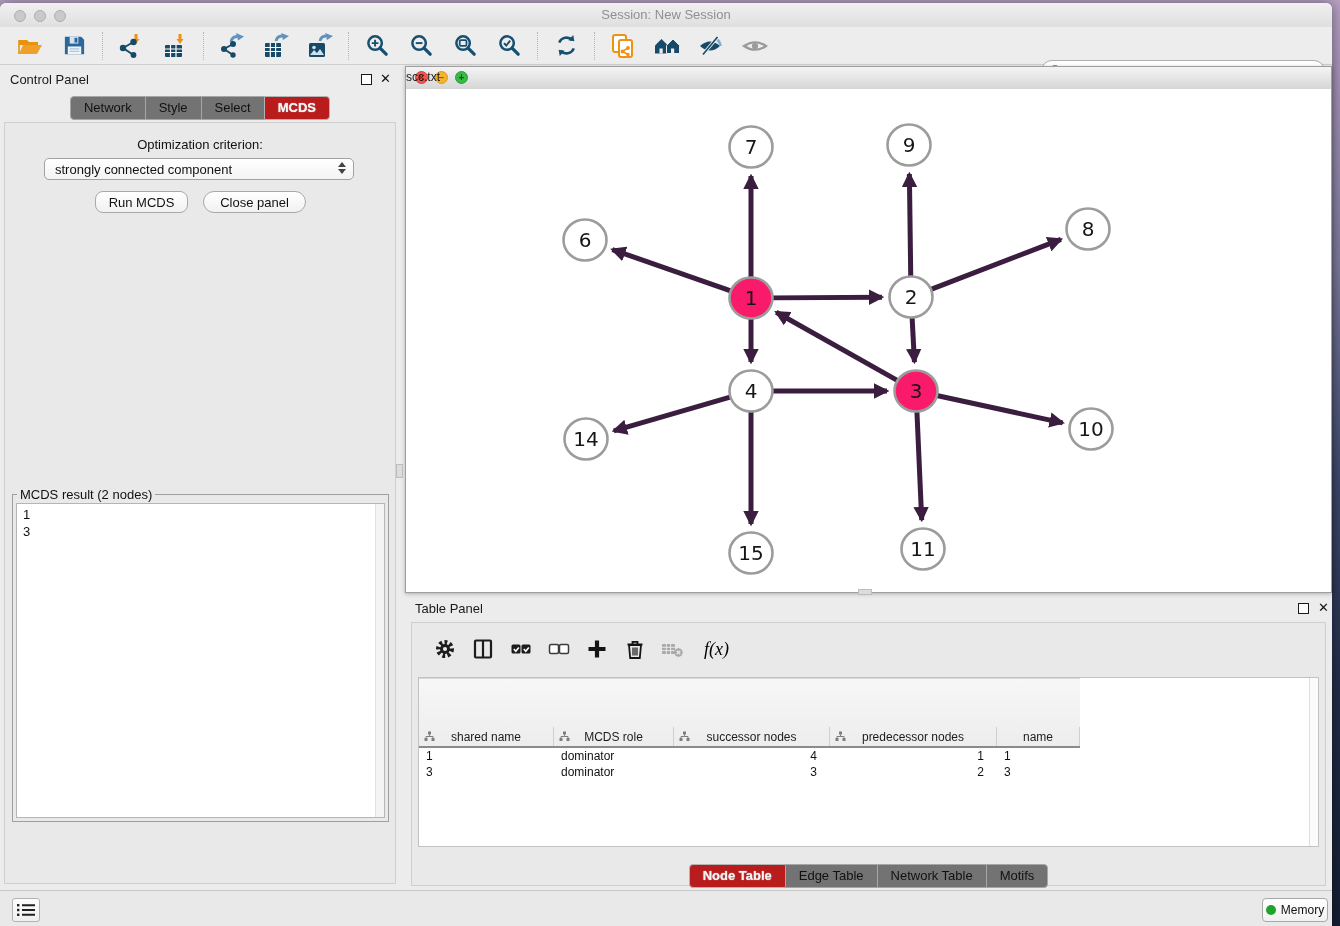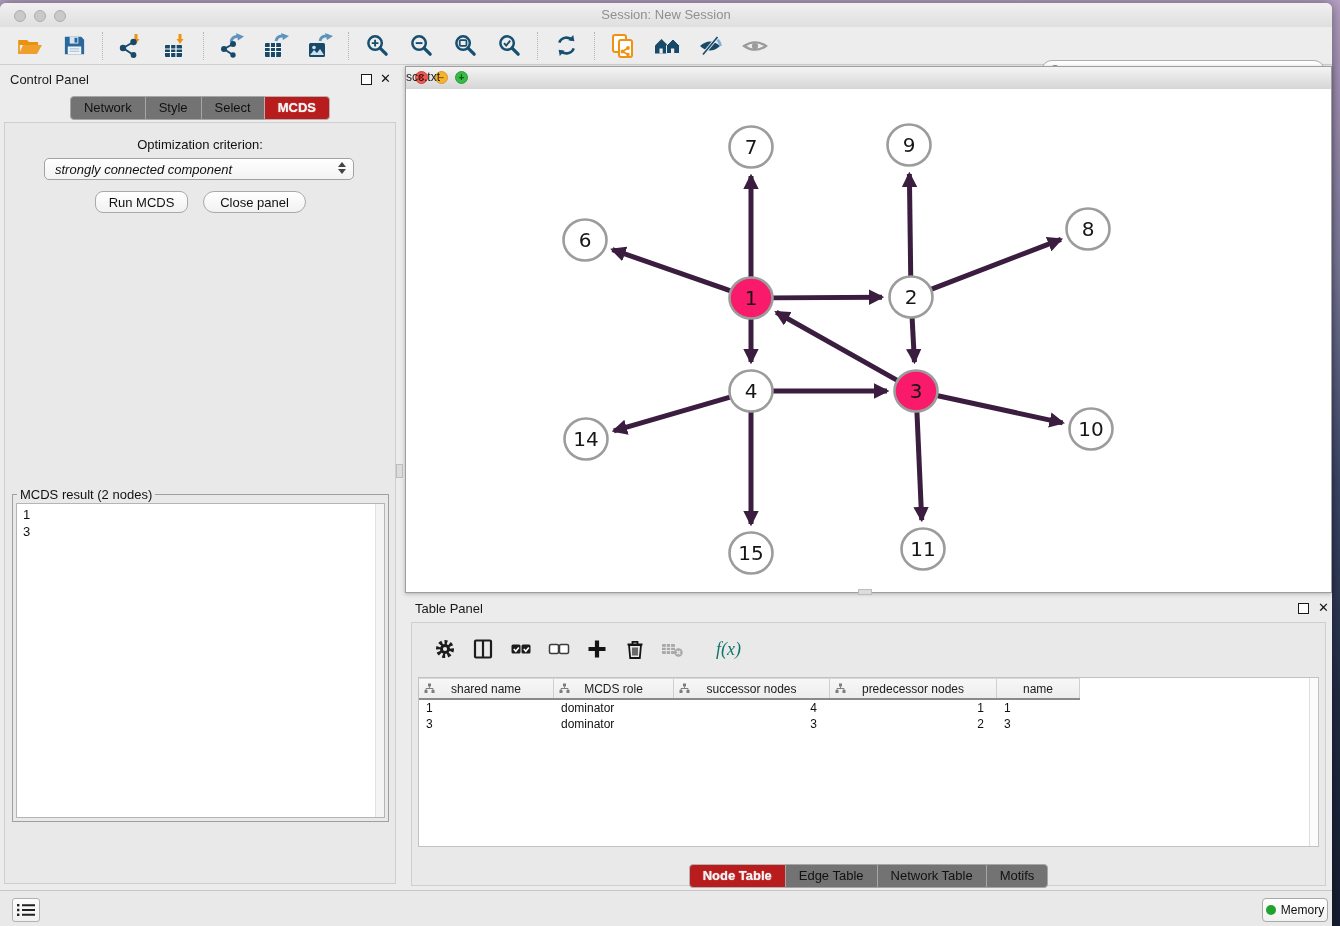--- a/index.html
+++ b/index.html
@@ -33,21 +33,21 @@
   .inset-panel{background:#e9e9e9;border:1px solid #cfcfcf;box-sizing:border-box;}
   .mac-btn{background:linear-gradient(#ffffff,#f1f1f1);border:1px solid #a9a9a9;border-radius:5px;font-size:13px;color:#111;display:flex;align-items:center;justify-content:center;box-sizing:border-box;}
   
   .cp-header{left:0;top:65px;width:400px;height:28px;}
   .cp-title{position:absolute;left:10px;top:7px;}
   .cp-float{position:absolute;left:361px;top:9px;}
   .cp-close{position:absolute;left:380px;top:9px;}
   .cp-tabs{left:0;top:96px;width:400px;}
   .cp-body{left:4px;top:122px;width:392px;height:762px;}
   .opt-label{left:0;top:137px;width:400px;text-align:center;font-size:13px;color:#111;}
-  .select-box{left:44px;top:158px;width:310px;height:22px;background:linear-gradient(#ffffff,#f3f3f3);border:1px solid #a2a2a2;border-radius:5px;display:flex;align-items:center;box-sizing:border-box;padding-left:10px;font-size:13px;color:#111;font-style:italic;}
+  .select-box{left:44px;top:158px;width:310px;height:22px;background:linear-gradient(#ffffff,#f3f3f3);border:1px solid #a2a2a2;border-radius:5px;display:flex;align-items:center;box-sizing:border-box;padding-left:10px;font-size:13px;color:#111;}
   .select-arrows{position:absolute;right:7px;top:3px;display:flex;flex-direction:column;align-items:center;gap:2px;}
   .select-arrows i{display:block;width:0;height:0;border-left:4px solid transparent;border-right:4px solid transparent;}
   .select-arrows i.up{border-bottom:5px solid #444;}
   .select-arrows i.down{border-top:5px solid #444;}
   .run-btn{left:95px;top:191px;width:93px;height:22px;border-radius:8px;}
   .closep-btn{left:203px;top:191px;width:103px;height:22px;border-radius:11px;}
   .result-fieldset{left:12px;top:494px;width:377px;height:328px;border:1px solid #9f9f9f;box-sizing:border-box;}
   .result-legend{position:absolute;left:4px;top:-8px;background:#e9e9e9;padding:0 3px;font-size:13px;color:#111;}
   .result-box{position:absolute;left:3px;top:8px;right:3px;bottom:3px;background:#fff;border:1px solid #b5b5b5;}
   .result-text{position:absolute;left:6px;top:2px;font-size:13px;line-height:17px;color:#111;white-space:pre;}
@@ -64,26 +64,26 @@
   .split-handle-v{left:396px;top:464px;width:7px;height:14px;background:#dcdcdc;border:1px solid #bdbdbd;box-sizing:border-box;}
   .split-handle-h{left:858px;top:589px;width:14px;height:6px;background:#dcdcdc;border:1px solid #bdbdbd;box-sizing:border-box;}
   
   .tp-header{left:405px;top:593px;width:927px;height:28px;}
   .tp-title{position:absolute;left:10px;top:8px;}
   .tp-float{position:absolute;left:893px;top:10px;}
   .tp-close{position:absolute;left:913px;top:10px;}
   .tp-body{left:411px;top:622px;width:915px;height:264px;}
   .tp-toolbar{position:absolute;left:14px;top:8px;height:36px;display:flex;align-items:center;}
   .tp-icon{width:26px;height:26px;margin:0 6px;display:flex;align-items:center;justify-content:center;}
-  .fx-label{font-family:"Liberation Serif","DejaVu Serif",serif;font-style:italic;font-size:18px;color:#0f766e;margin-left:24px;}
+  .fx-label{font-family:"Liberation Serif","DejaVu Serif",serif;font-style:italic;font-size:18px;color:#000000;margin-left:12px;}
   .table-area{position:absolute;left:6px;top:54px;width:901px;height:170px;background:#fff;border:1px solid #c2c2c2;box-sizing:border-box;overflow:hidden;}
   .table-scroll{position:absolute;right:0;top:0;width:8px;height:100%;background:#fbfbfb;border-left:1px solid #ddd;}
   .data-table{position:absolute;left:0;top:0;}
   .t-head{display:grid;grid-template-columns:135px 120px 156px 167px 83px;background:linear-gradient(#f7f7f7,#ededed);border-bottom:2px solid #8a8a8a;border-top:1px solid #d8d8d8;}
-  .t-head .th{position:relative;height:19px;border-right:1px solid #cfcfcf;font-size:12px;color:#1c1c1c;display:flex;align-items:center;justify-content:center;}
+  .t-head .th{position:relative;height:19px;border-right:1px solid #cfcfcf;font-size:12px;color:#1c1c1c;display:flex;align-items:center;justify-content:center;margin-top:48px;}
   .t-head .th svg{position:absolute;left:5px;top:4px;}
   .t-row{display:grid;grid-template-columns:135px 120px 156px 167px 83px;height:16px;}
   .t-row .td{font-size:12px;color:#111;line-height:16px;overflow:hidden;white-space:nowrap;box-sizing:border-box;}
   .al{padding-left:7px;text-align:left;}
   .ar{padding-right:13px;text-align:right;}
   .tp-tabs{left:405px;top:864px;width:927px;}
   
   .statusbar{left:0;top:890px;width:1332px;height:36px;background:#e9e9e9;border-top:1px solid #c8c8c8;}
   .status-btn{position:absolute;left:12px;top:7px;width:28px;height:24px;background:linear-gradient(#fdfdfd,#f0f0f0);border:1px solid #b2b2b2;border-radius:3px;display:flex;align-items:center;justify-content:center;box-sizing:border-box;}
   .memory-btn{position:absolute;left:1262px;top:7px;width:66px;height:24px;border-radius:4px;font-size:12px;gap:5px;}

